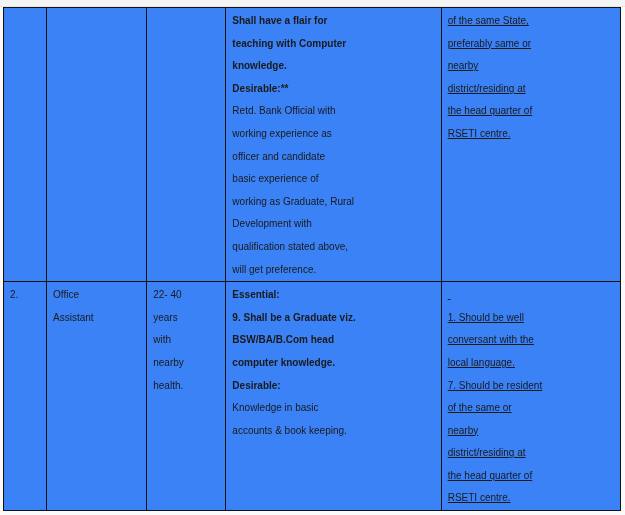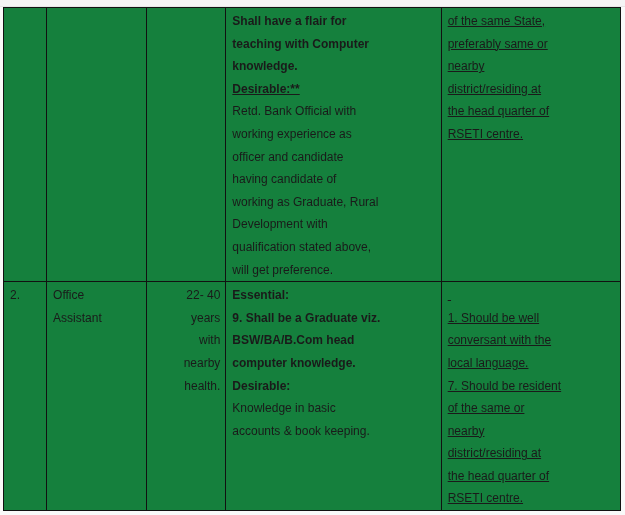--- a/index.html
+++ b/index.html
@@ -1,28 +1,28 @@
 <!DOCTYPE html>
 <html><head>
 <meta charset="utf-8">
 <style>
   html, body { margin:0; padding:0; background:#f9f9f9; }
   body { width:625px; height:515px; position:relative; overflow:hidden;
          font-family:"Liberation Sans", sans-serif; color:#1a1a1a; }
   .topline { position:absolute; left:0; top:0; width:625px; height:6px; background:#f4f4f4; border-bottom:1px solid #e6e6e6; }
   table { position:absolute; left:3px; top:7px; border-collapse:collapse; table-layout:fixed; width:618px; }
   td { border:1.5px solid #111; vertical-align:top; padding:2px 5px 0 6px;
-       font-size:12px; line-height:22.6px; background:#15803d; }
+       font-size:10px; line-height:22.6px; background:#3b82f6; }
   td.c1 { width:31px; }
   td.c2 { width:88px;margin-left:40px; }
-  td.c3 { width:67px;text-align:right; }
+  td.c3 { width:67px; }
   td.c4 { width:203px; }
   td.c5 { width:167px;text-decoration:underline; }
   .b { font-weight:bold; }
-  .u { text-decoration:underline; }
+  .u { }
   .line { display:block; white-space:nowrap; }
   tr.r1 td { height:271px; }
   tr.r2 td { height:226px; }
 </style>
 </head>
 <body>
 
 <div class="topline"></div>
 
 <table>
@@ -32,21 +32,21 @@
     <td class="c2"></td>
     <td class="c3"></td>
     <td class="c4">
       <span class="line b">Shall have a flair for</span>
       <span class="line b">teaching with Computer</span>
       <span class="line b">knowledge.</span>
       <span class="line b u">Desirable:**</span>
       <span class="line">Retd. Bank Official with</span>
       <span class="line">working experience as</span>
       <span class="line">officer and candidate</span>
-      <span class="line">having candidate of</span>
+      <span class="line">basic experience of</span>
       <span class="line">working as Graduate, Rural</span>
       <span class="line">Development with</span>
       <span class="line">qualification stated above,</span>
       <span class="line">will get preference.</span>
     </td>
     <td class="c5">
       <span class="line">of the same State,</span>
       <span class="line">preferably same or</span>
       <span class="line">nearby</span>
       <span class="line">district/residing at</span>

